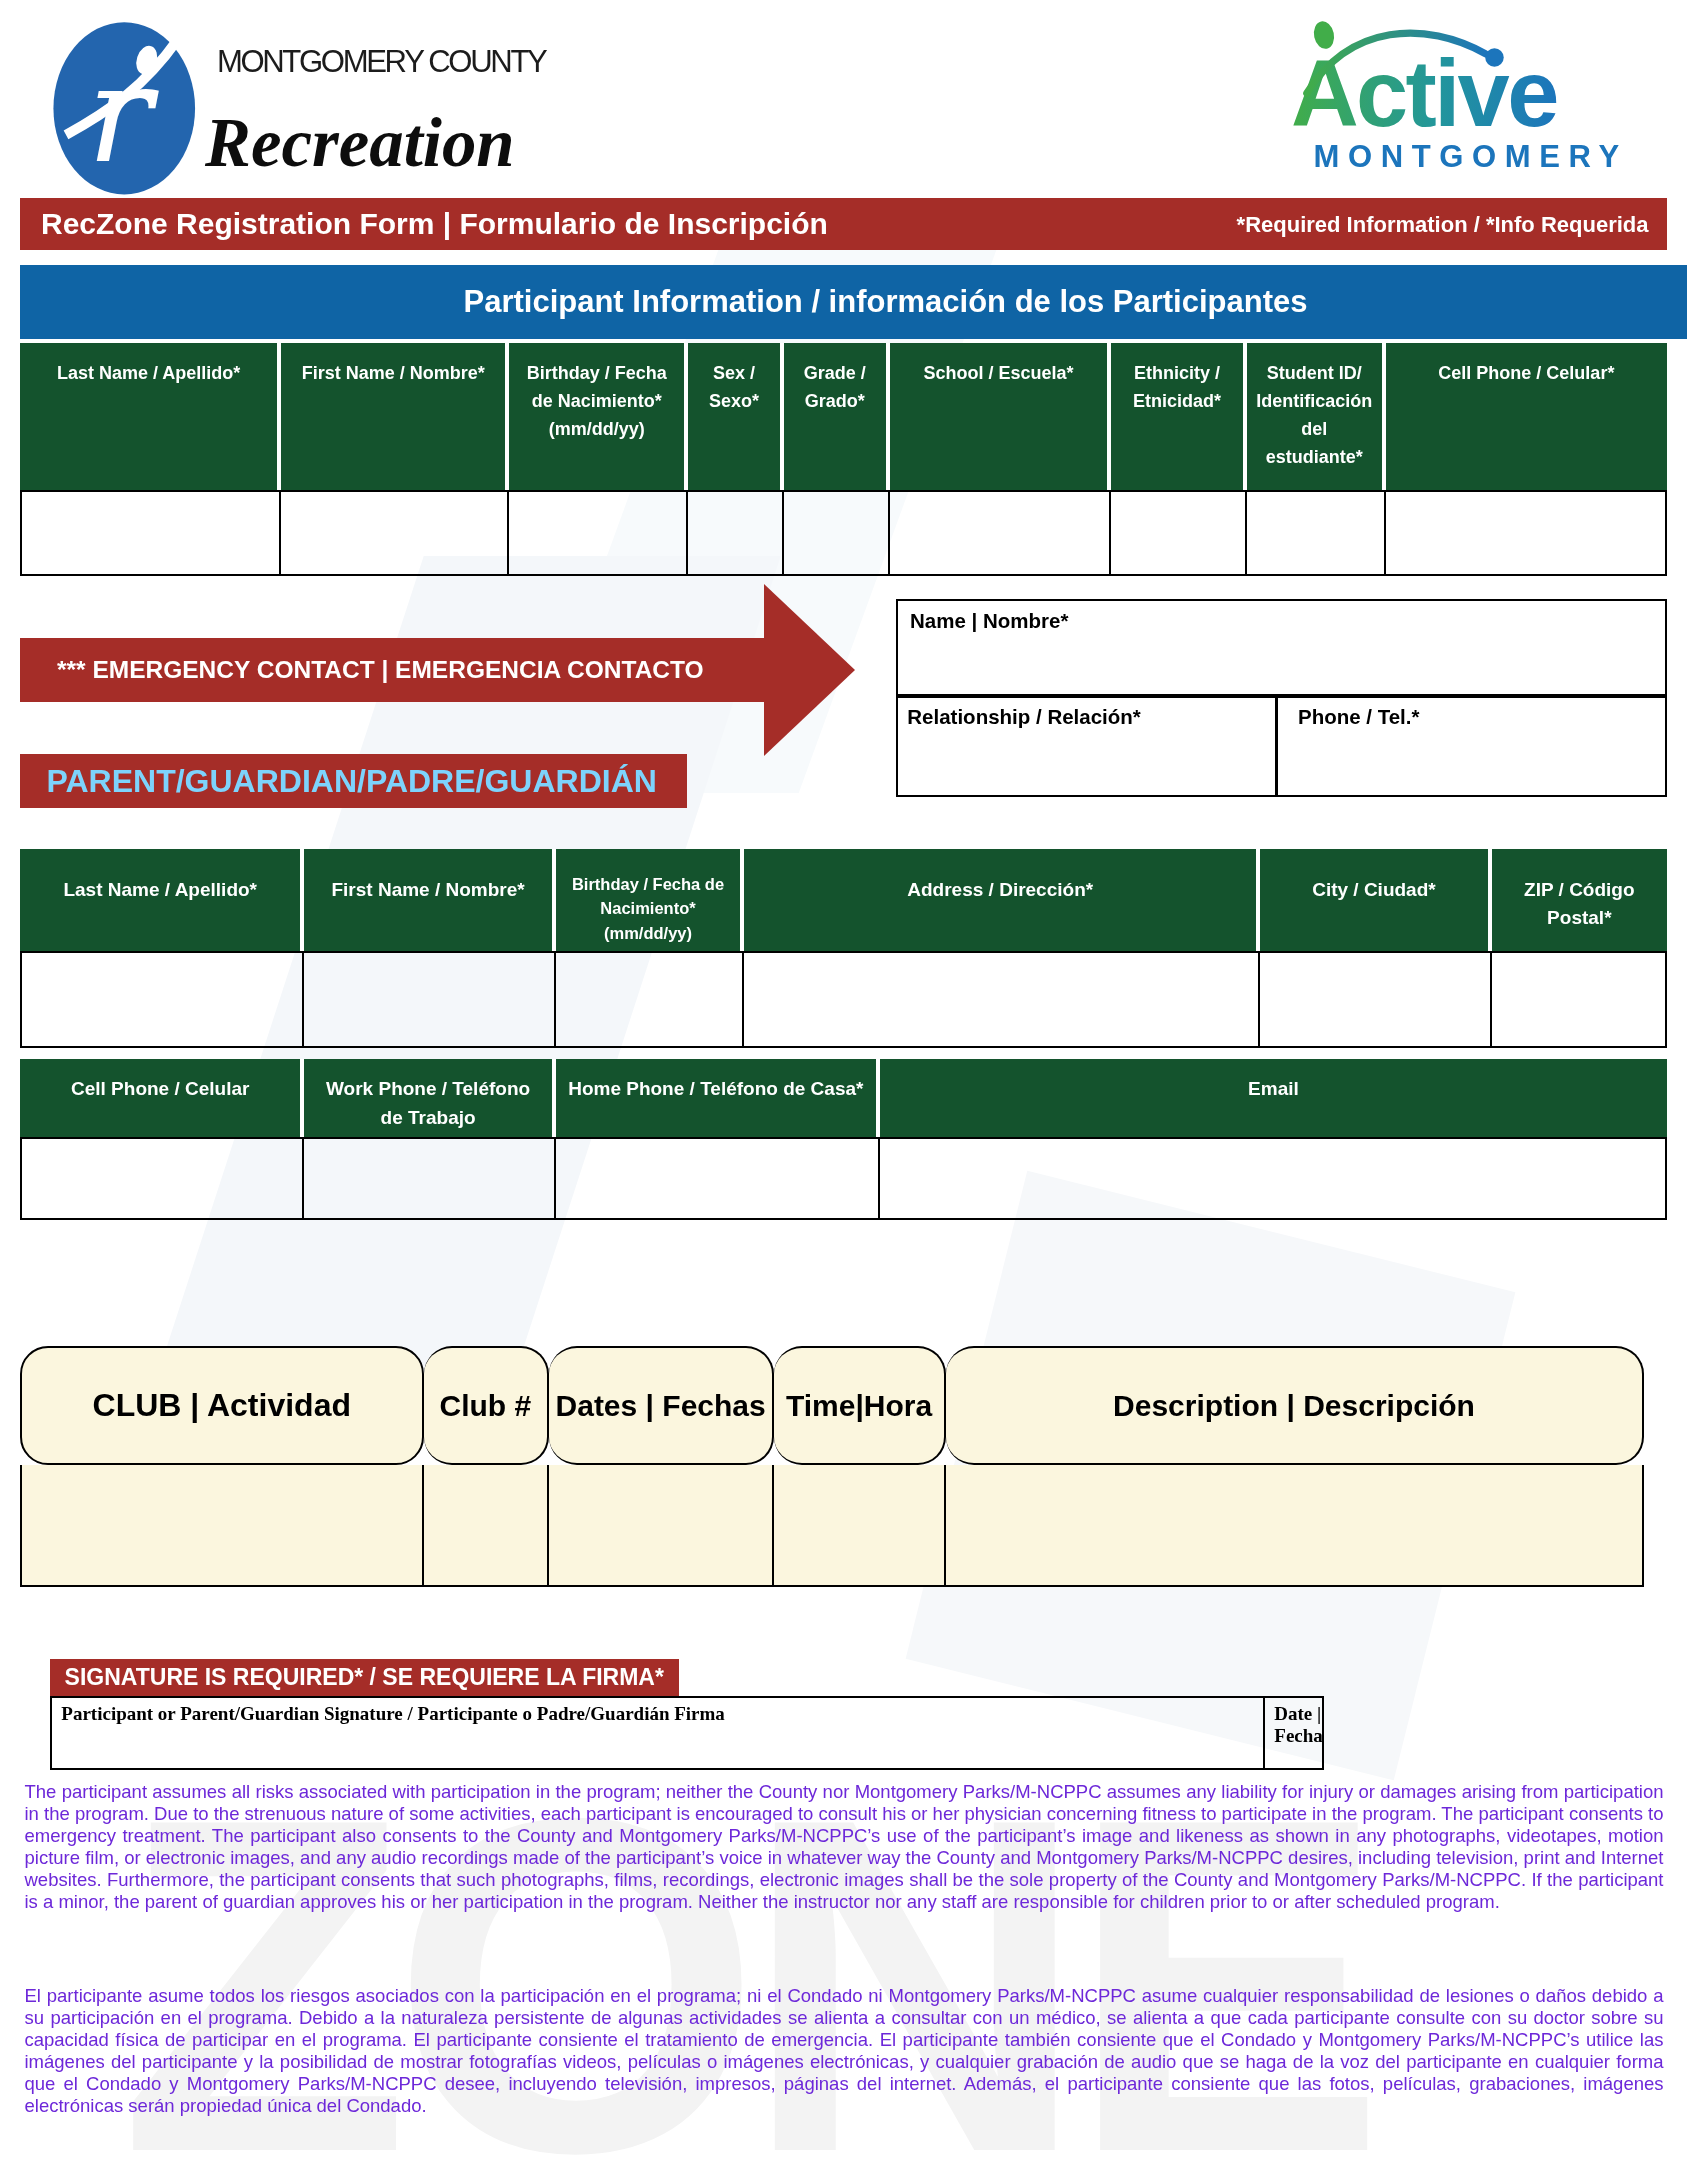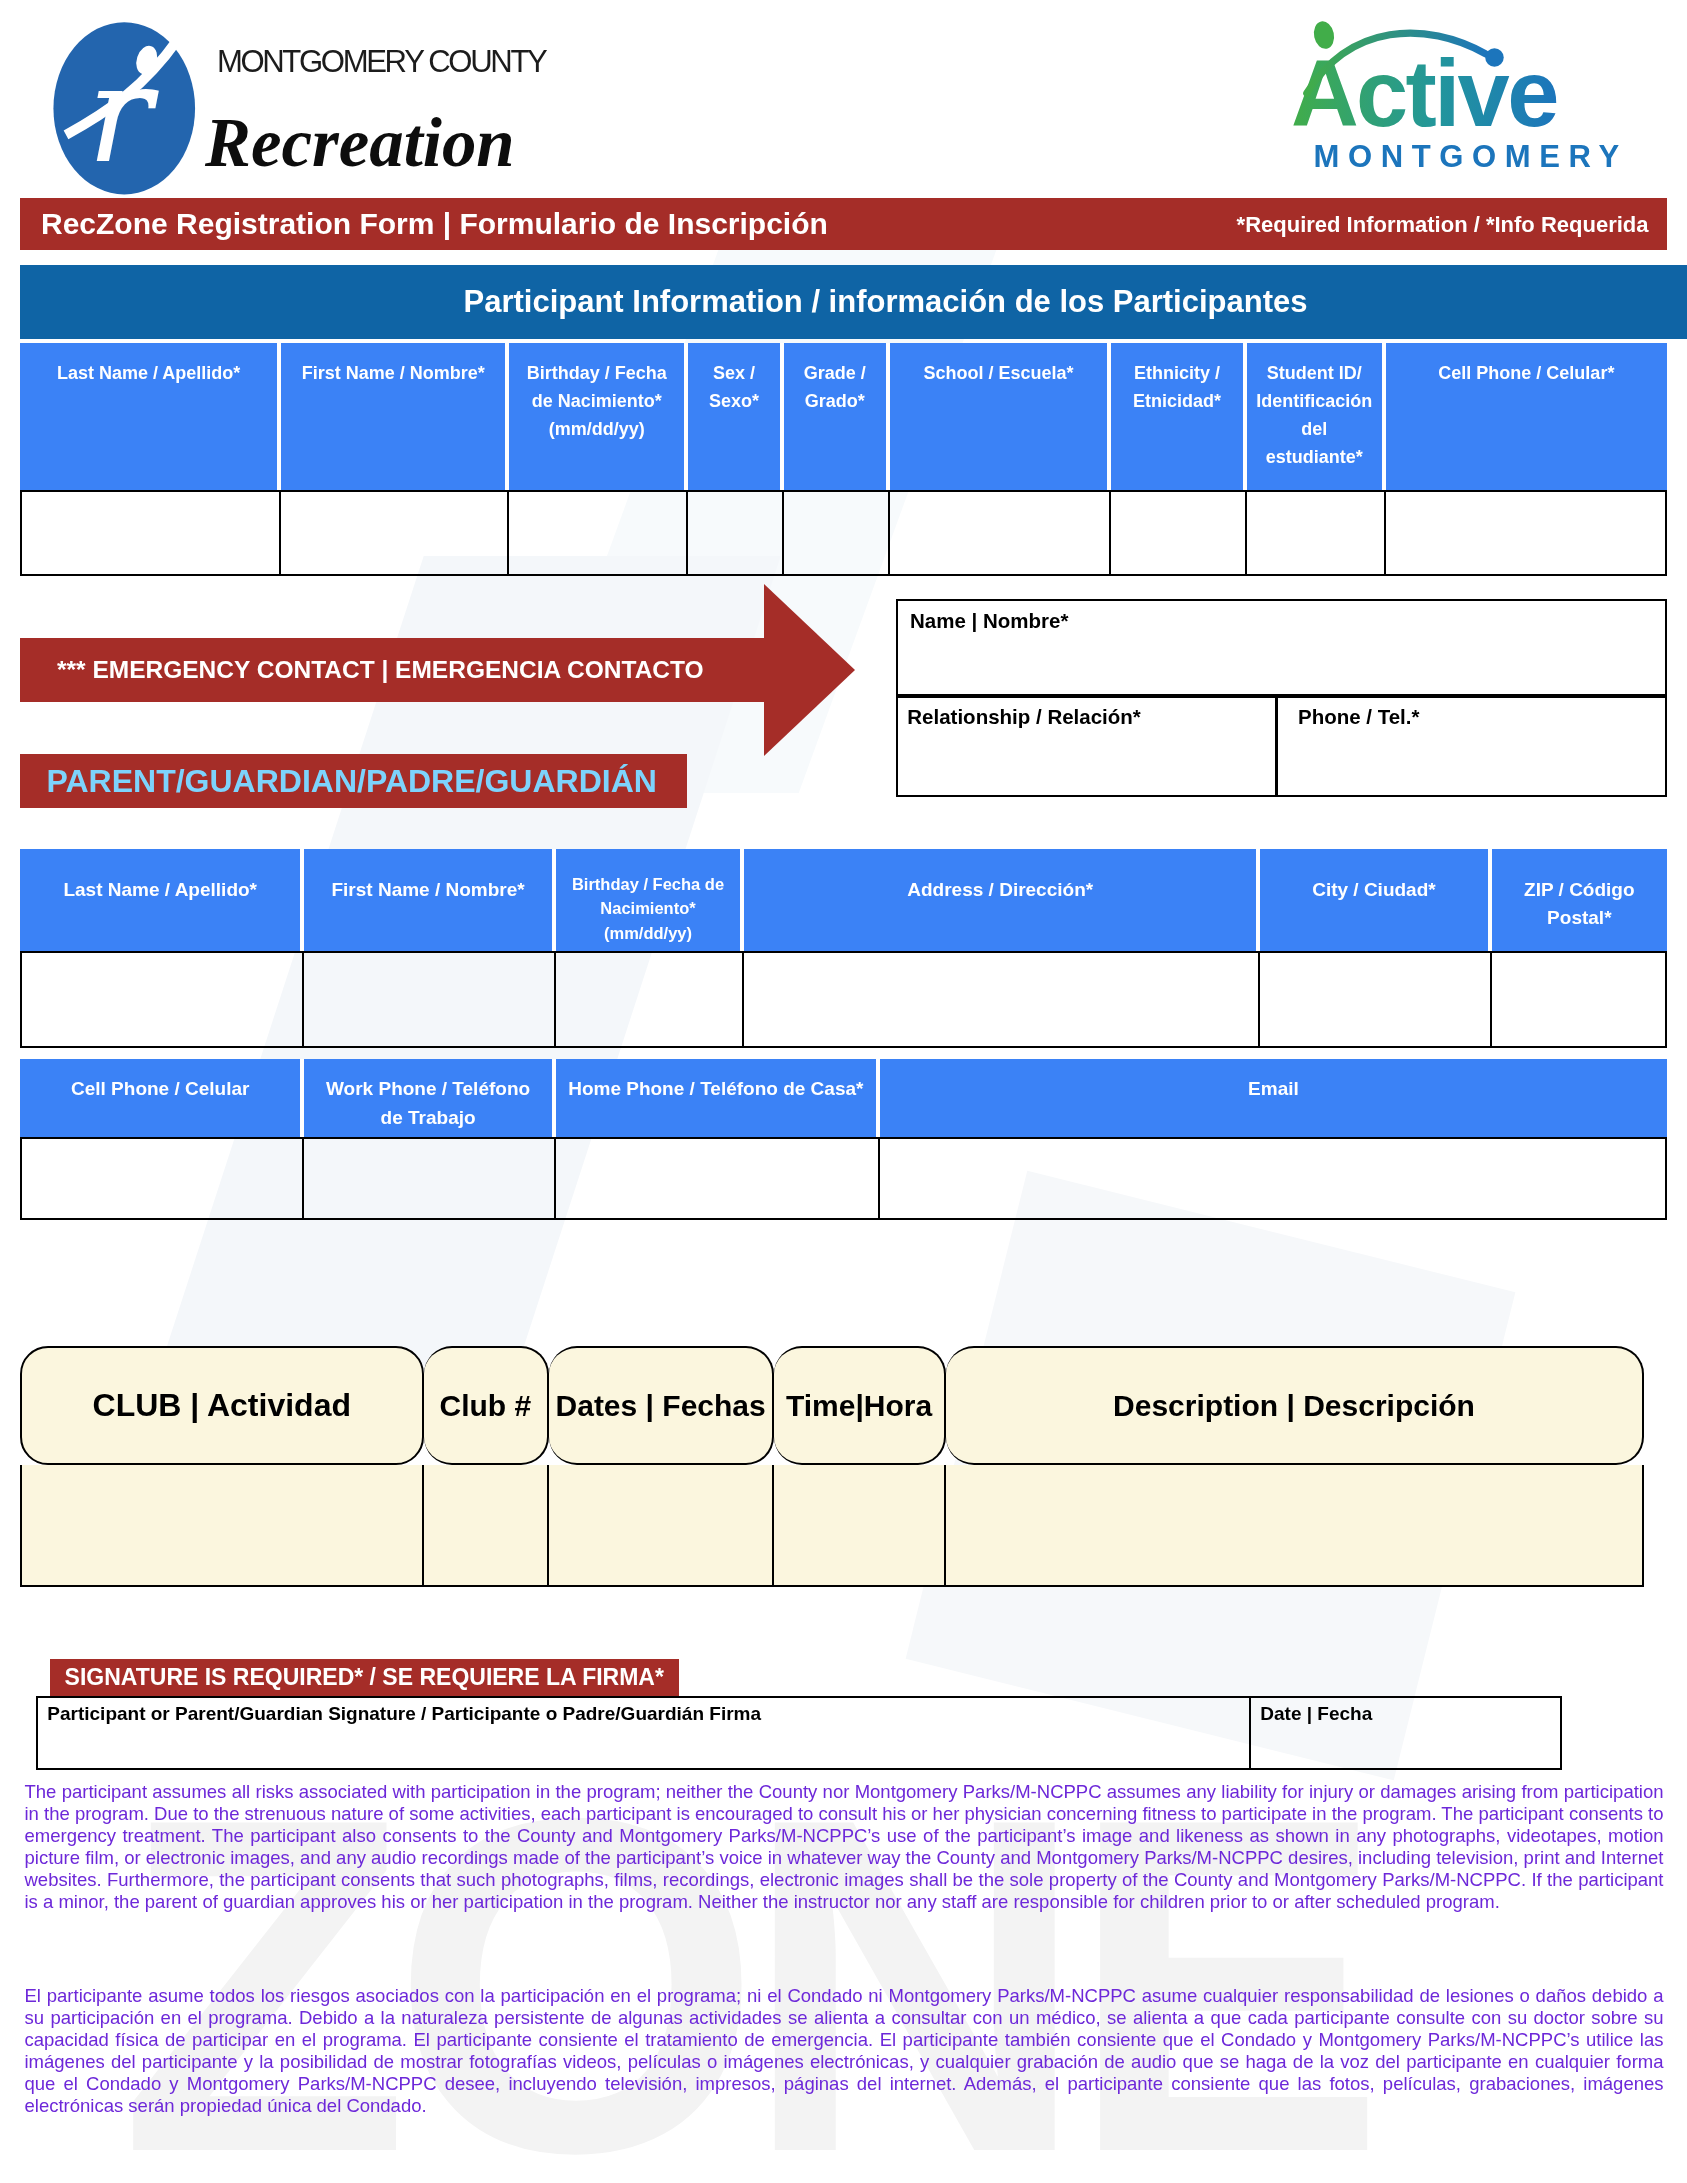--- a/index.html
+++ b/index.html
@@ -10,21 +10,21 @@
   .wm-s2{left:959px;top:1224px;width:503px;height:503px;background:#f6f8fa;transform:rotate(14deg);}
   .wm-s3{left:629px;top:198px;width:278px;height:595px;background:#f7fafc;transform:skewX(-20deg);}
   .wm-zone{left:119px;top:1747px;font-size:476px;font-weight:bold;color:#f3f3f3;letter-spacing:-18.5px;line-height:1;}
   
   .titlebar{position:absolute;left:20px;top:198px;width:1647px;height:52px;background:#A52D28;z-index:1;}
   .titlebar .tleft{position:absolute;left:21px;top:0;height:52px;line-height:52px;color:#fff;font-weight:bold;font-size:30px;}
   .titlebar .tright{position:absolute;right:18.5px;top:0;height:52px;line-height:54px;color:#fff;font-weight:bold;font-size:22px;}
   
   .ptitle{position:absolute;left:20px;top:265px;width:1647px;height:74px;background:#0F64A5;color:#fff;display:flex;align-items:center;justify-content:center;font-size:31px;font-weight:bold;z-index:1;padding-left:42px;}
   .grid{display:grid;position:absolute;left:20px;z-index:1;}
-  .hcell{background:#3b82f6;color:#fff;font-weight:bold;text-align:center;box-sizing:border-box;border-right:4px solid #ffffff;}
+  .hcell{background:#14532d;color:#fff;font-weight:bold;text-align:center;box-sizing:border-box;border-right:4px solid #ffffff;}
   .hcell:last-child{border-right:none;}
   .icell{box-sizing:border-box;border:2px solid #000;border-left:none;background:transparent;}
   .icell.first{border-left:2px solid #000;}
   .pg{width:1647px;grid-template-columns:15.863% 13.855% 10.843% 5.823% 6.426% 13.454% 8.233% 8.434% 17.069%;}
   .p-header{top:343px;height:147px;}
   .p-header .hcell{font-size:18px;line-height:1.55;padding:17px 6.6px 0;}
   .p-input{top:490px;height:86px;}
   
   .em-banner{position:absolute;left:20px;top:638px;width:744px;height:64px;background:#A52D28;z-index:1;}
   .em-banner::after{content:'';position:absolute;left:100%;top:50%;transform:translateY(-50%);width:0;height:0;border-top:86px solid transparent;border-bottom:86px solid transparent;border-left:91px solid #A52D28;}
@@ -49,21 +49,21 @@
   .club{width:1624px;grid-template-columns:24.847% 7.739% 13.849% 10.590% 42.975%;}
   .c-header{top:1346px;height:119px;}
   .ccell{background:#FBF6DE;box-sizing:border-box;border:2.6px solid #000;border-left:none;display:flex;align-items:center;justify-content:center;color:#000;font-weight:bold;}
   .ccell.first{border-left:2.6px solid #000;}
   .c-header .ccell{font-size:30px;border-radius:28px;}
   .c-header .ccell.big{font-size:32px;}
   .c-input{top:1465px;height:122px;}
   .c-input .ccell{border-top:none;}
   
   .sig-banner{position:absolute;left:50px;top:1659px;height:37px;background:#A52D28;color:#fff;font-weight:bold;font-size:23px;line-height:37px;padding:0 14.6px;z-index:1;}
-  .sig-box{position:absolute;left:36px;top:1696px;width:1526px;height:74px;border:2.6px solid #000;box-sizing:border-box;background:transparent;z-index:1;}
+  .sig-box{position:absolute;left:50px;top:1696px;width:1274px;height:74px;border:2.6px solid #000;box-sizing:border-box;background:transparent;z-index:1;font-family:Liberation Serif, serif;}
   .sig-label{position:absolute;left:9.3px;top:5.3px;font-weight:bold;font-size:19px;}
   .sig-date{position:absolute;left:1211px;top:0;bottom:0;right:0;border-left:2.6px solid #000;padding:5.3px 0 0 9.3px;font-weight:bold;font-size:19px;box-sizing:border-box;}
   
   .legal{position:absolute;left:24.5px;width:1639px;font-size:18.5px;line-height:22px;text-align:justify;color:#6d28d9;z-index:1;}
   .legal-en{top:1781px;}
   .legal-es{top:1985px;}
   
   .mc-logo{position:absolute;left:46px;top:18.5px;z-index:1;}
   .active-logo{position:absolute;left:1287px;top:14.6px;z-index:1;}
 </style>

